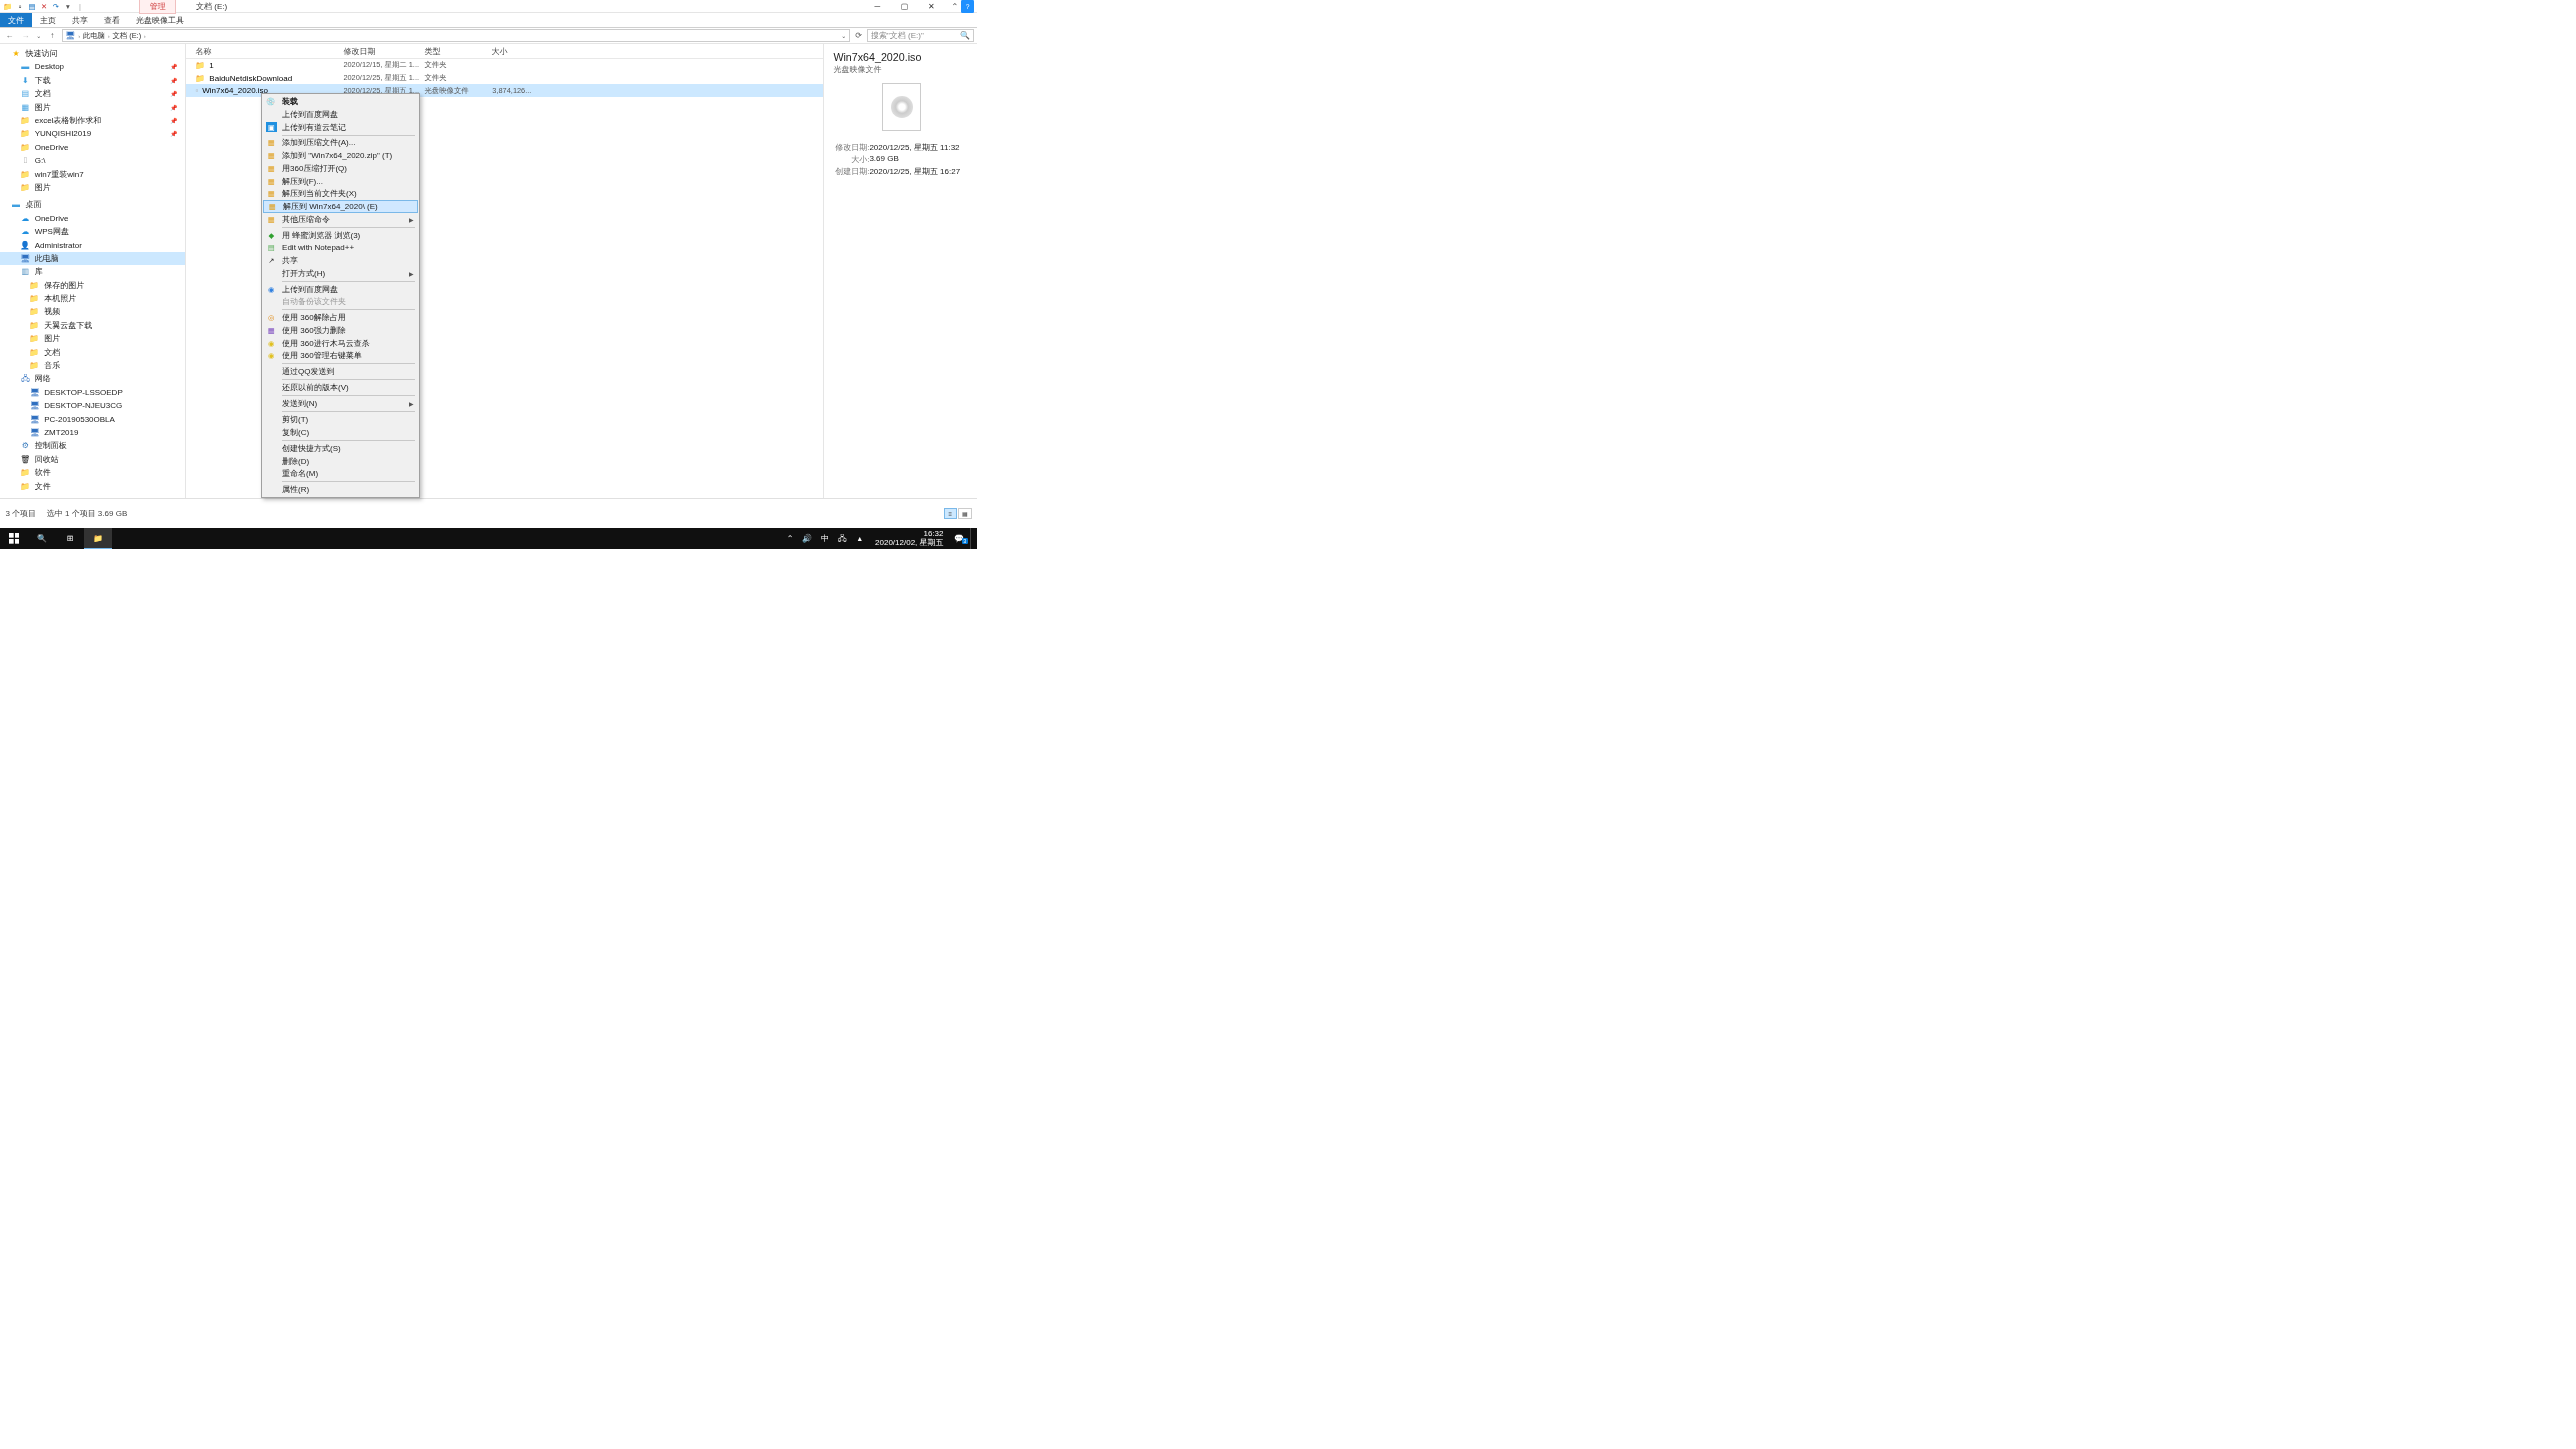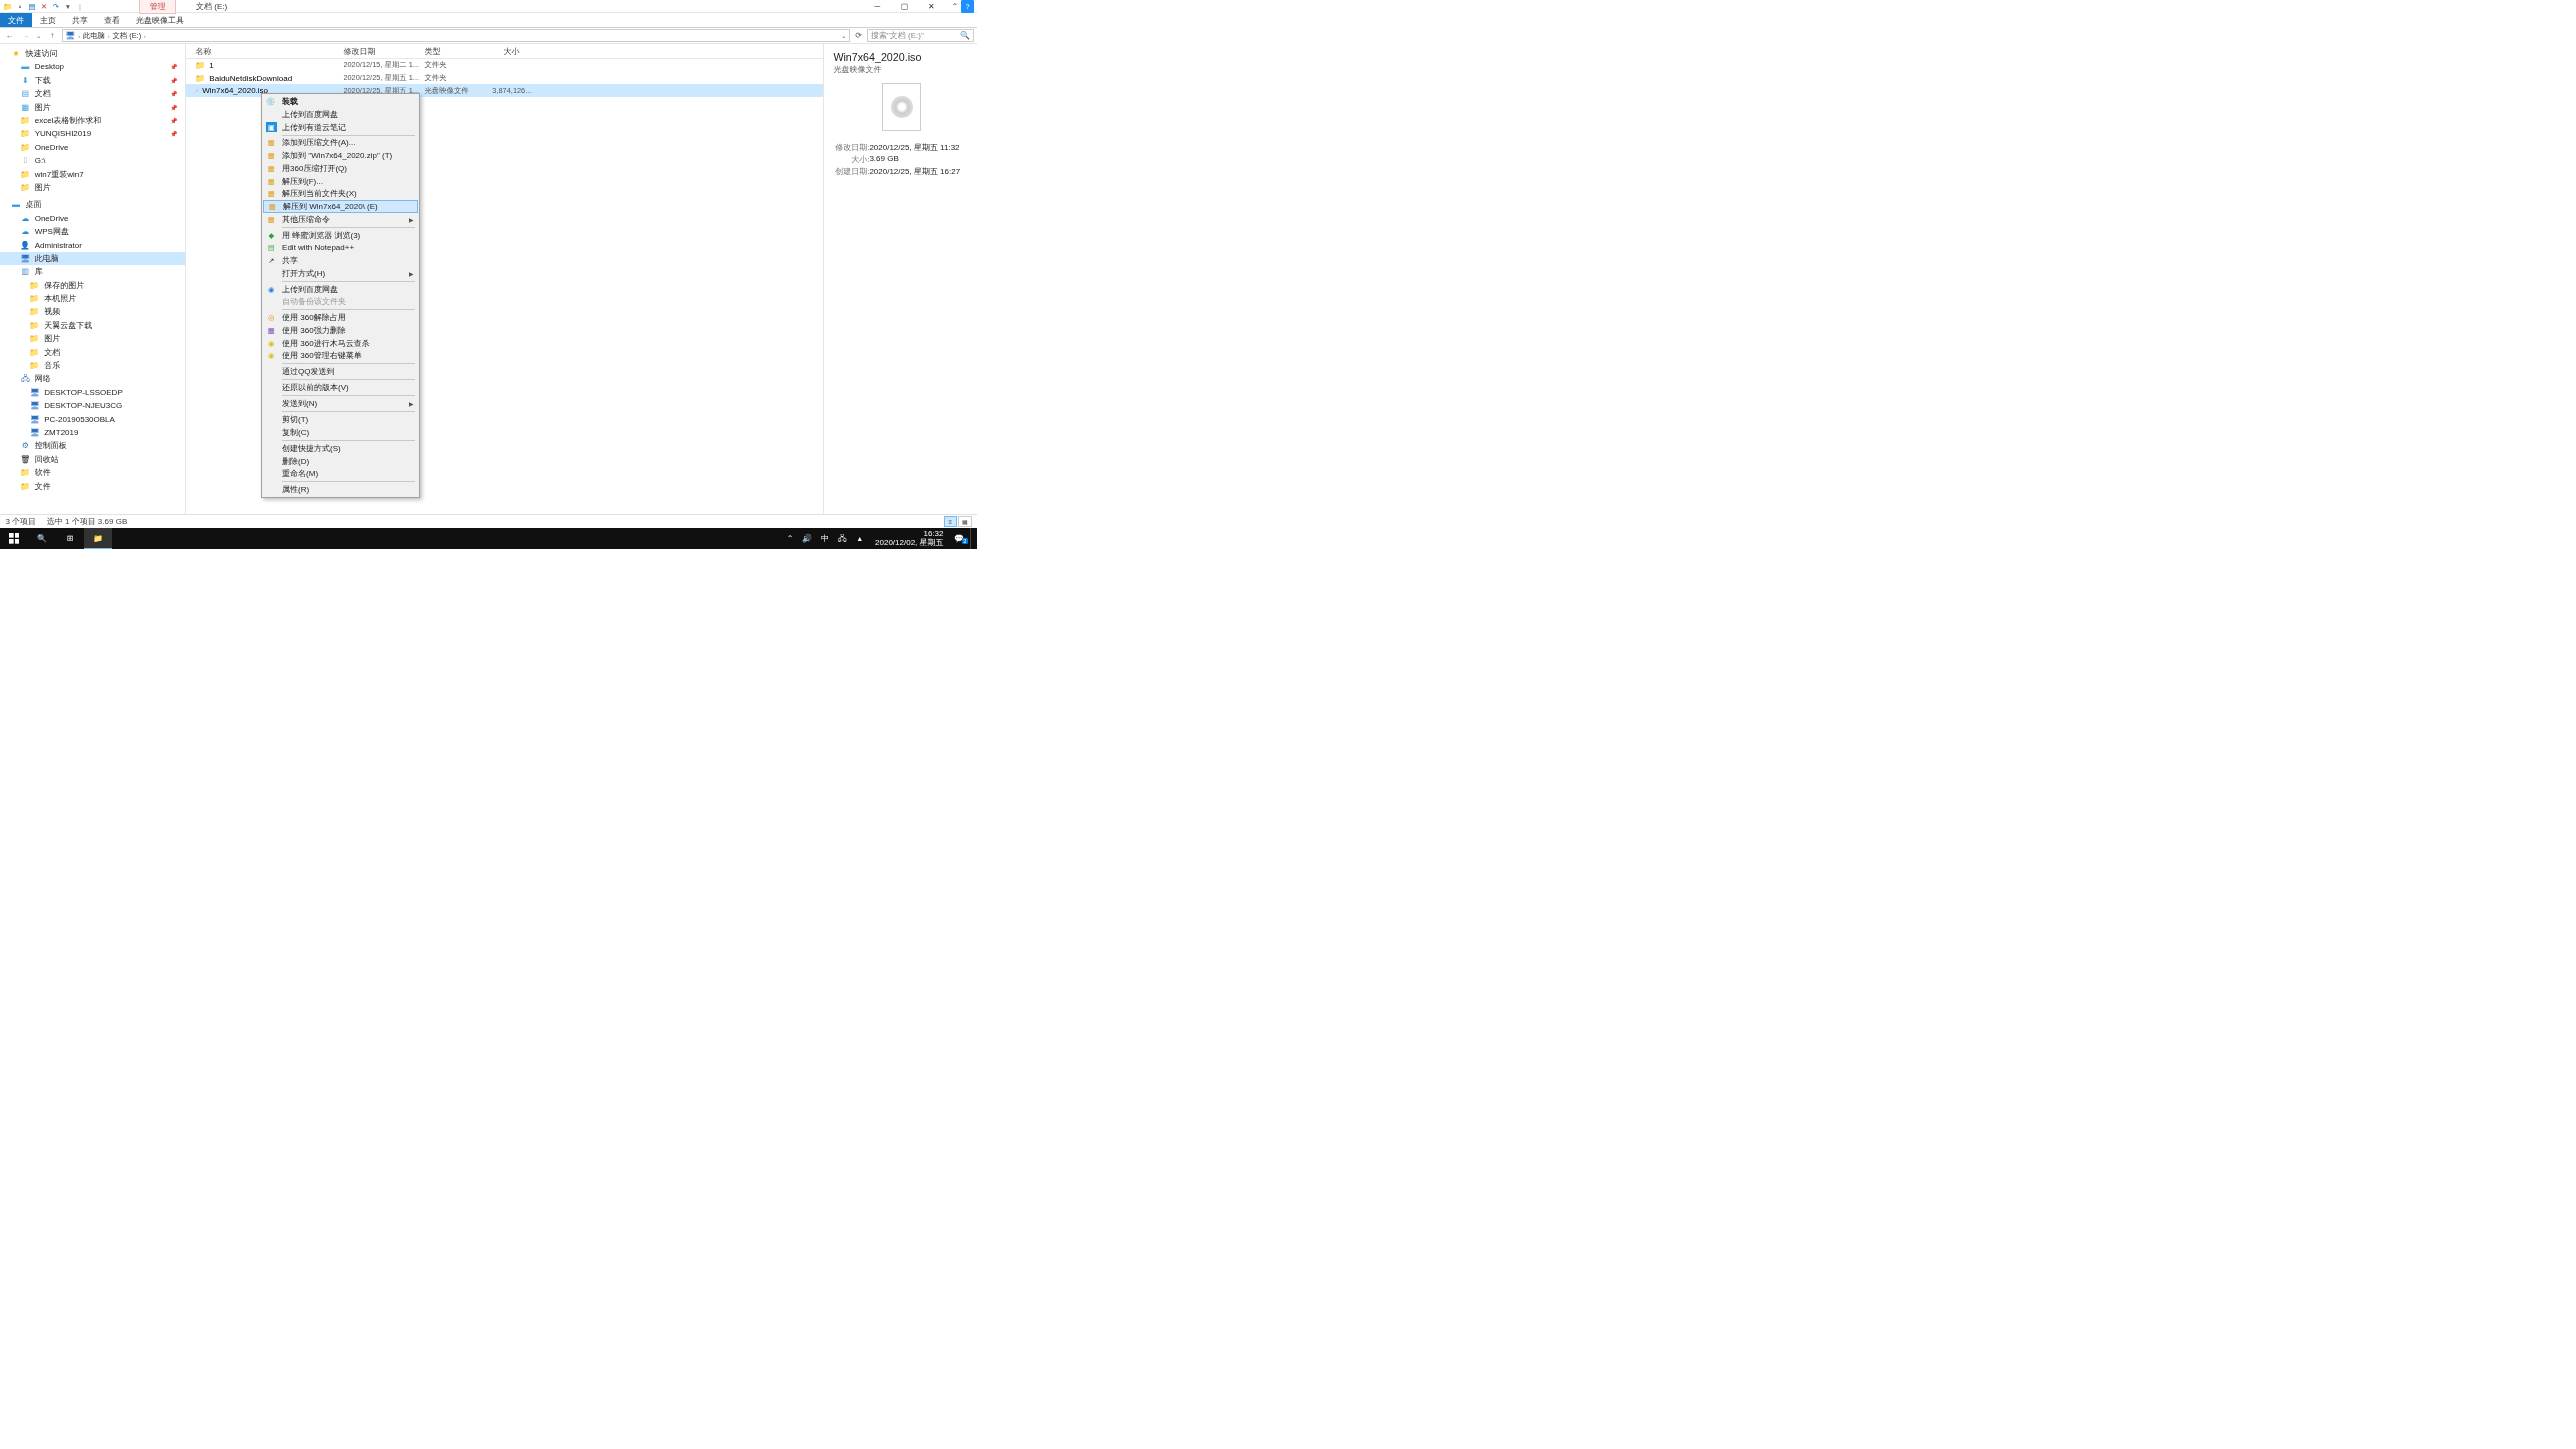--- a/index.html
+++ b/index.html
@@ -49,21 +49,21 @@
 .pc-i { color: #3070c0; }
 .net-i { color: #3070c0; }
 .blue-cloud { color: #2090e0; }
 
 
 .filelist { flex: 1; display: flex; flex-direction: column; position: relative; }
 .col-headers { display: flex; height: 14.8px; align-items: center; border-bottom: 0.7px solid #e8e8e8; color: #444; padding-left: 9.4px;}
 .col-name { width: 148px; font-family: Liberation Mono, monospace; }
 .col-date { width: 81px; }
 .col-type { width: 67px; }
-.col-size { width: 40px; text-align: center;}
+.col-size { width: 40px; text-align: left;}
 .file-rows { }
 .file-row { display: flex; align-items: center; height: 12.7px; padding-left: 9.4px; }
 .file-row.sel { background: #cce8ff; }
 .file-row .fname { width: 148px; display: flex; align-items: center; gap: 4px;}
 .file-row .fdate { width: 81px; color: #555; font-size: 7.4px; }
 .file-row .ftype { width: 67px; color: #555; font-size: 7.4px; }
 .file-row .fsize { width: 40px; text-align: right; color: #555; font-size: 7.4px; }
 
 
 .ctx-menu { position: absolute; left: 261px; top: 93px; width: 159px; background: #f0f0f0; border: 0.7px solid #a0a0a0; box-shadow: 2px 2px 4px rgba(0,0,0,0.25); padding: 1.3px; z-index: 100;}
@@ -78,21 +78,21 @@
 .details { width: 154px; border-left: 0.7px solid #e5e5e5; padding: 6.7px 6.7px 0 9.4px; }
 .det-title { font-size: 10.7px; color: #222; margin-bottom: 1.3px;}
 .det-sub { color: #666; margin-bottom: 8px;}
 .det-thumb { width: 39px; height: 48px; border: 0.7px solid #ccc; margin: 5.4px auto 10.7px; display: flex; align-items: center; justify-content: center;}
 .det-disc { width: 21.5px; height: 21.5px; border-radius: 50%; background: radial-gradient(circle, #fff 20%, #ccc 40%, #ddd 70%);}
 .det-row { display: flex; margin-bottom: 1.3px;}
 .det-label { width: 36px; color: #777; text-align: right;}
 .det-val { flex: 1; color: #222;}
 
 
-.statusbar { position: absolute; bottom: 21px; left: 0; right: 0; height: 14px; border-top: 0.7px solid #e0e0e0; display: flex; align-items: center; padding: 0 5.4px; color: #444; gap: 10.7px; background: #fff;}
+.statusbar { position: absolute; bottom: 21px; left: 0; right: 0; height: 30px; border-top: 0.7px solid #e0e0e0; display: flex; align-items: center; padding: 0 5.4px; color: #444; gap: 10.7px; background: #fff;}
 .statusbar .views { margin-left: auto; display: flex; gap: 1.3px;}
 .view-btn { width: 13.4px; height: 10.7px; border: 0.7px solid #ccc; display: flex; align-items: center; justify-content: center; font-size: 6px;}
 .view-btn.active { background: #cce8ff; border-color: #7ab8e8;}
 
 
 .taskbar { position: absolute; bottom: 0; left: 0; right: 0; height: 21px; background: #101010; display: flex; align-items: center; color: #fff; }
 .tb-btn { width: 28px; height: 21px; display: flex; align-items: center; justify-content: center; color: #fff; }
 .tb-btn.active { background: #333; border-bottom: 1.3px solid #76b9ed;}
 .tb-right { margin-left: auto; display: flex; align-items: center; gap: 5.4px; padding-right: 4px;}
 .tb-clock { text-align: right; line-height: 1.1; font-size: 7.4px; padding: 0 4px;}

